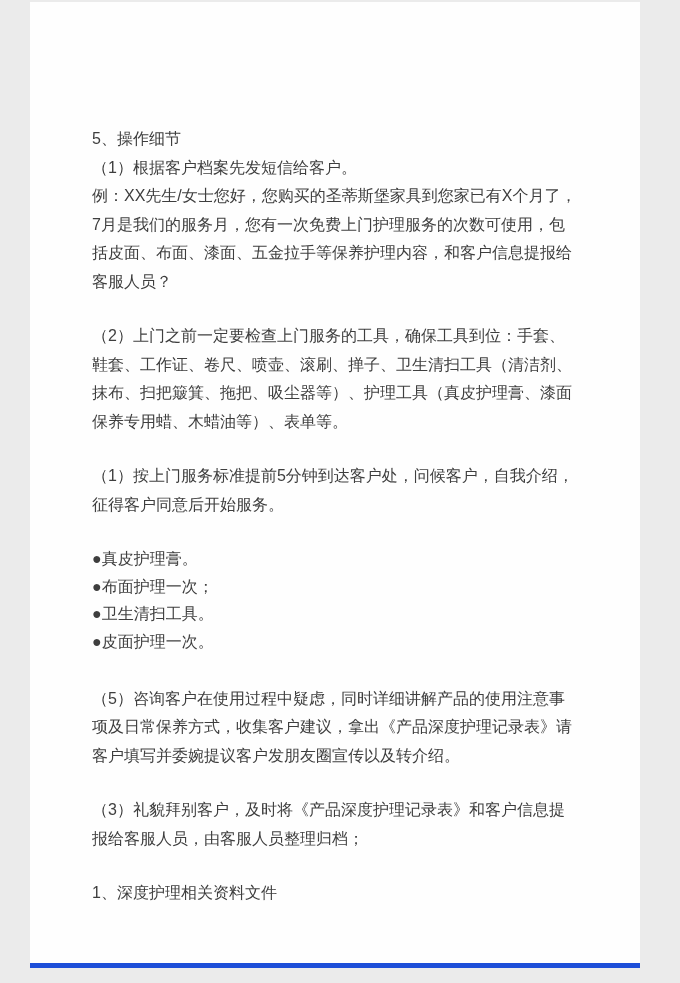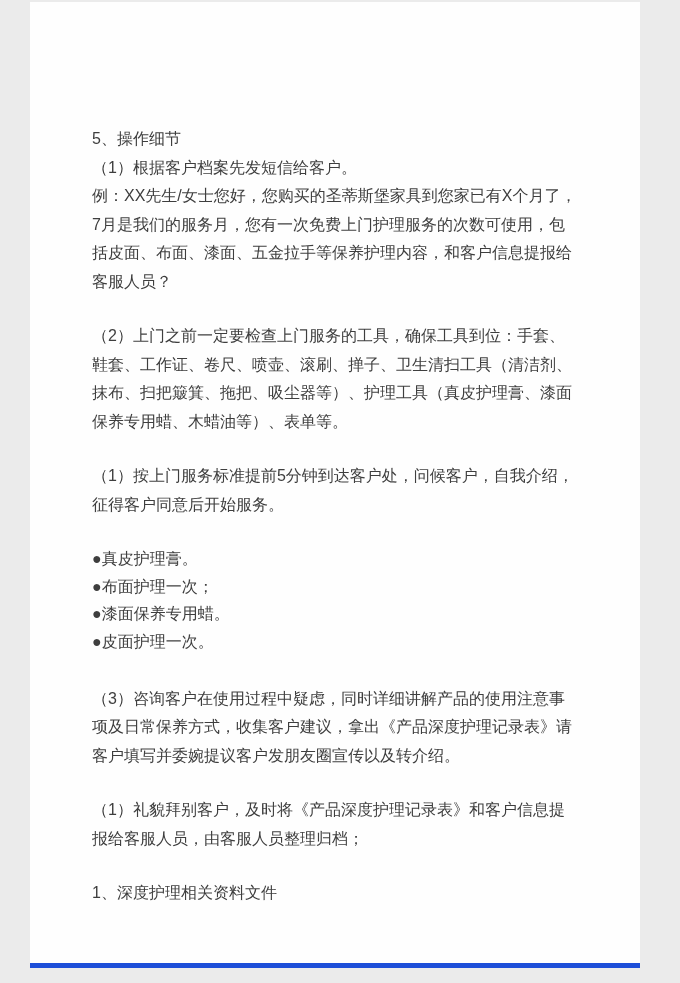--- a/index.html
+++ b/index.html
@@ -71,31 +71,31 @@
       </div>
 
       <div class="block">
         <p>（1）按上门服务标准提前5分钟到达客户处，问候客户，自我介绍，征得客户同意后开始服务。</p>
       </div>
 
       <div>
         <ul class="service-list">
           <li>●真皮护理膏。</li>
           <li>●布面护理一次；</li>
-          <li>●漆面保养专用蜡。</li>
+          <li>●卫生清扫工具。</li>
           <li>●皮面护理一次。</li>
         </ul>
       </div>
 
       <div class="block">
-        <p>（3）咨询客户在使用过程中疑虑，同时详细讲解产品的使用注意事项及日常保养方式，收集客户建议，拿出《产品深度护理记录表》请客户填写并委婉提议客户发朋友圈宣传以及转介绍。</p>
+        <p>（5）咨询客户在使用过程中疑虑，同时详细讲解产品的使用注意事项及日常保养方式，收集客户建议，拿出《产品深度护理记录表》请客户填写并委婉提议客户发朋友圈宣传以及转介绍。</p>
       </div>
 
       <div class="block">
-        <p>（1）礼貌拜别客户，及时将《产品深度护理记录表》和客户信息提报给客服人员，由客服人员整理归档；</p>
+        <p>（3）礼貌拜别客户，及时将《产品深度护理记录表》和客户信息提报给客服人员，由客服人员整理归档；</p>
       </div>
 
       <div class="block">
         <p>1、深度护理相关资料文件</p>
       </div>
 
     </div>
   </div>
 </div>
 

